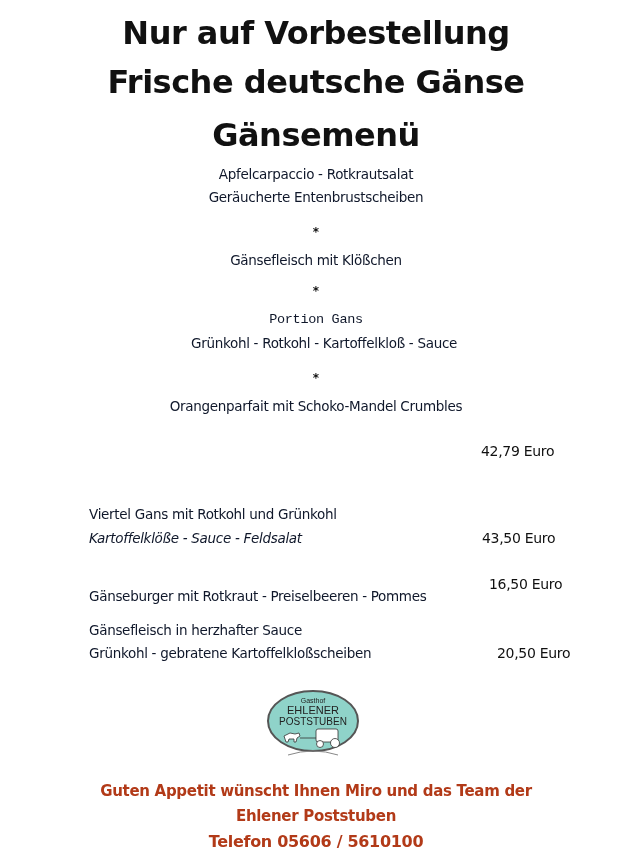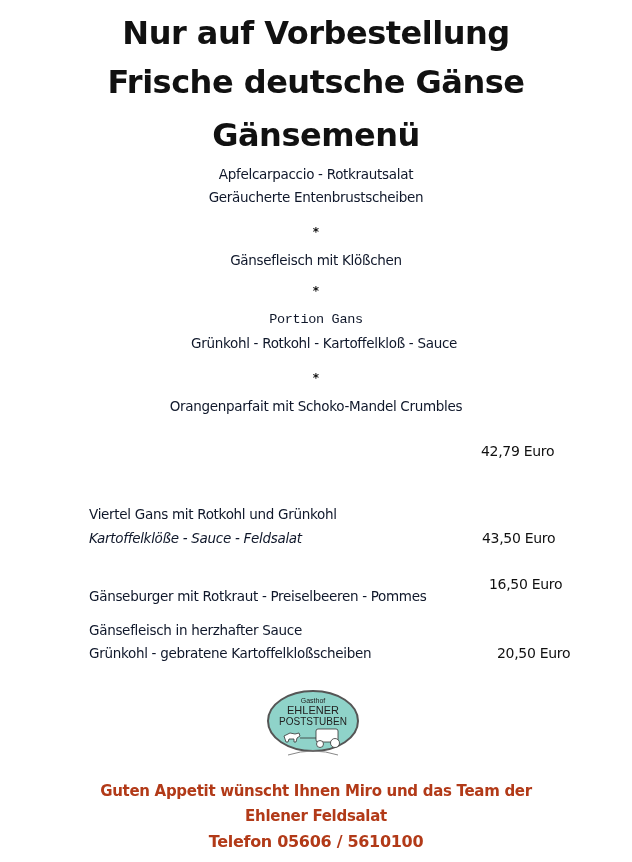--- a/index.html
+++ b/index.html
@@ -56,14 +56,14 @@
       <rect x="50" y="40" width="22" height="13" rx="2"></rect>
       <circle cx="54" cy="55" r="3.5"></circle>
       <circle cx="69" cy="54" r="4.5"></circle>
     </g>
     <line x1="34" y1="49" x2="50" y2="49" stroke="#333" stroke-width="0.8"></line>
     <path d="M22 66 Q47 58 72 66" stroke="#888" fill="none" stroke-width="1"></path>
   </svg>
 </div>
 
 <div class="abs center footer" style="top:782px;">Guten Appetit wünscht Ihnen Miro und das Team der</div>
-<div class="abs center footer" style="top:807px;">Ehlener Feldsalat</div>
+<div class="abs center footer" style="top:807px;">Ehlener Poststuben</div>
 <div class="abs center footer" style="top:832px; font-size:16px;">Telefon 05606 / 5610100</div>
 
 </body></html>

